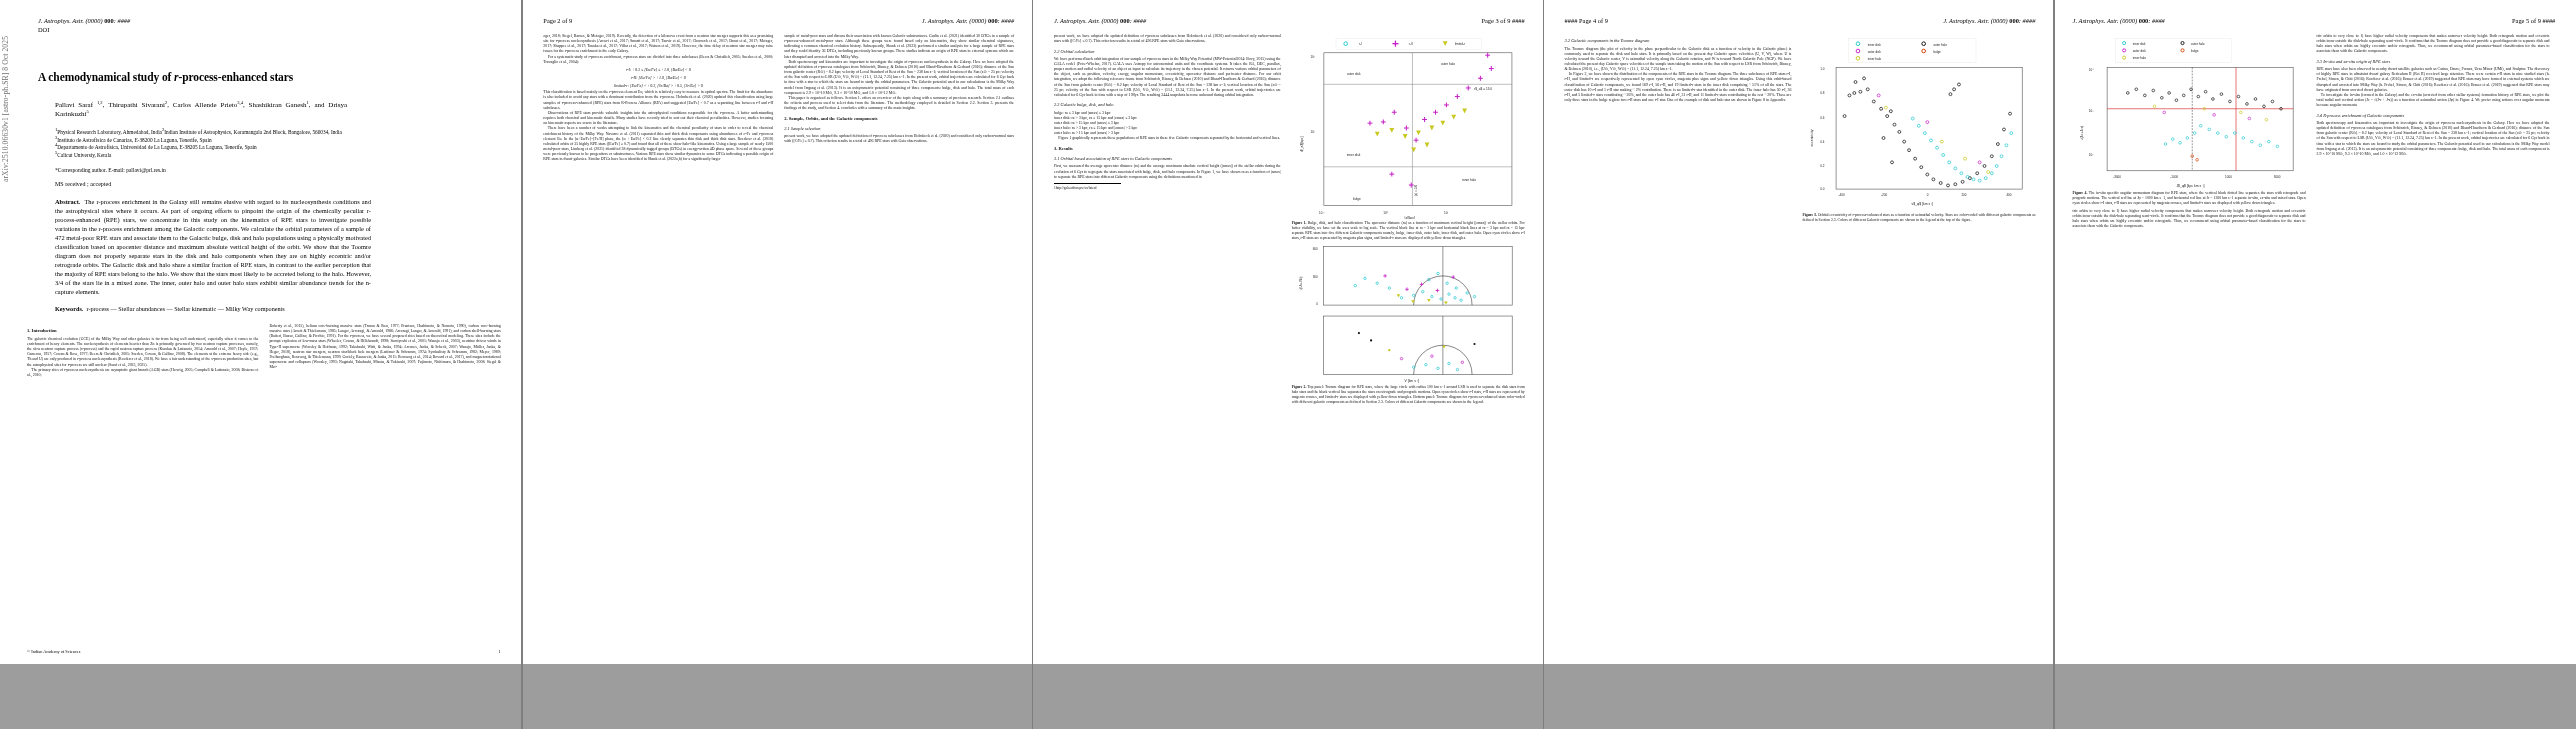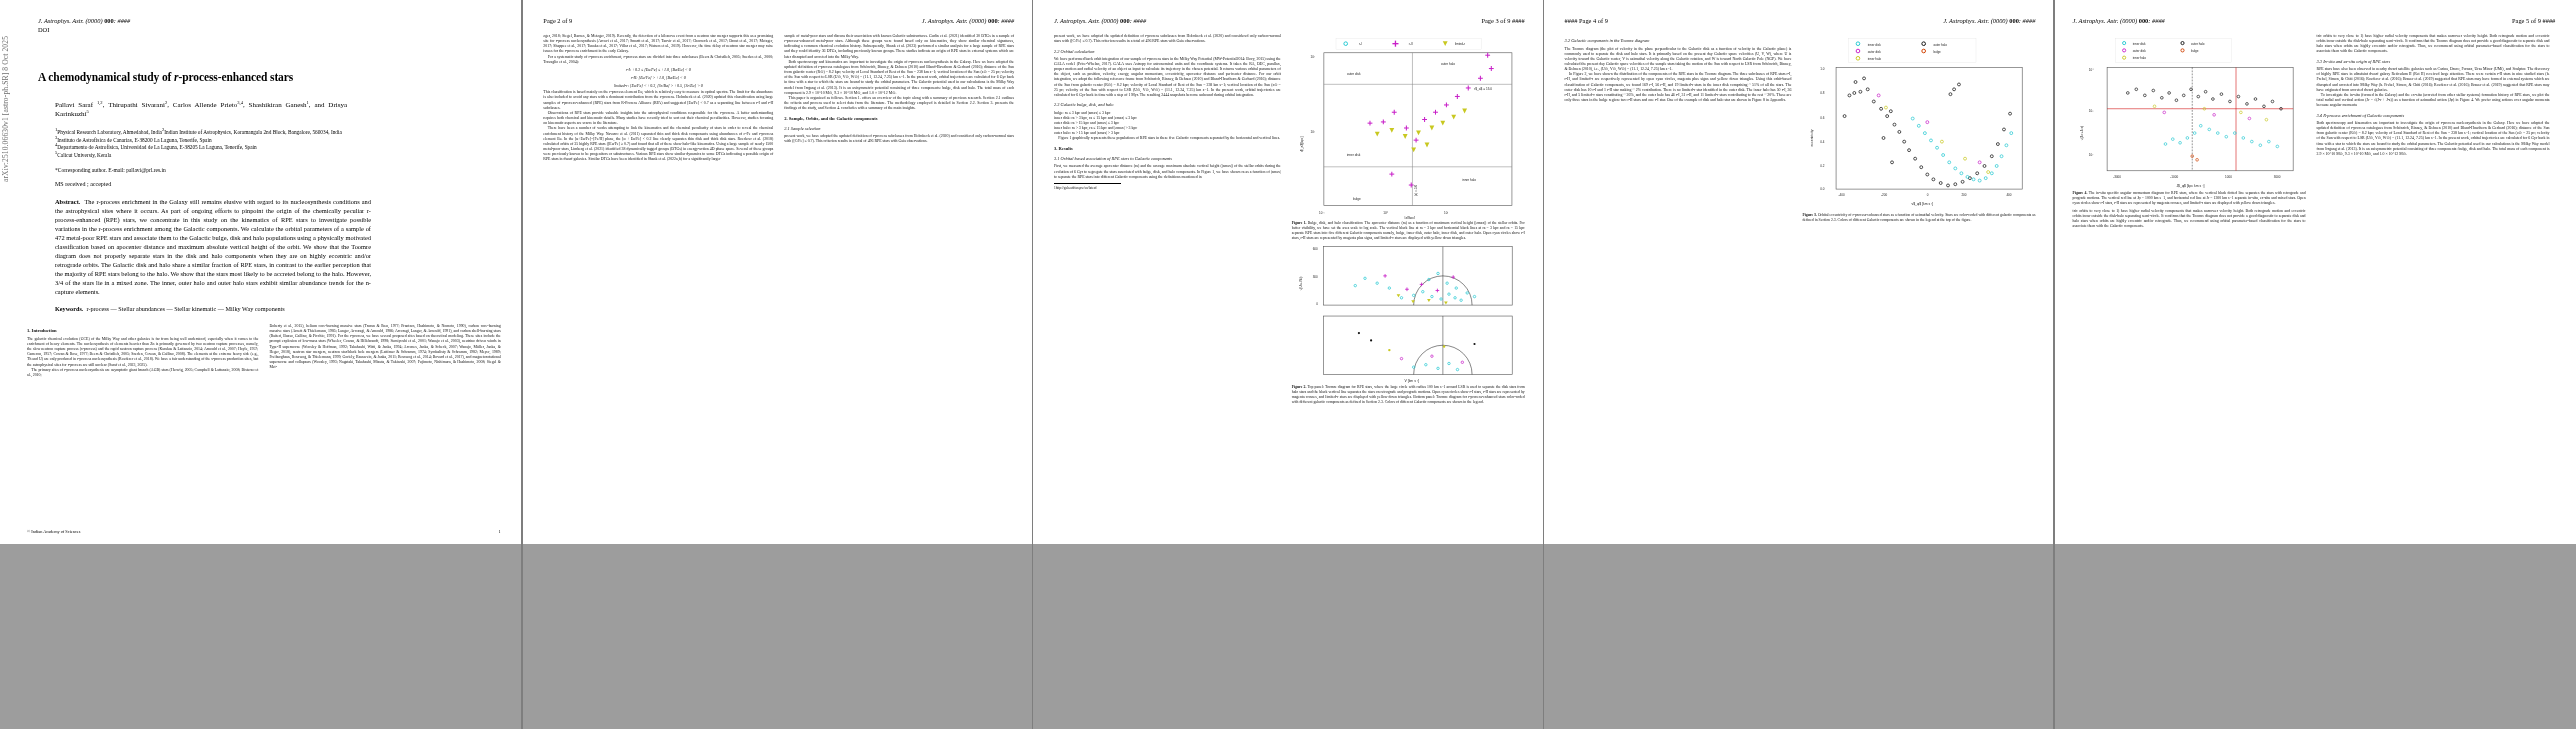--- a/index.html
+++ b/index.html
@@ -1,18 +1,18 @@
 <!DOCTYPE html>
 <html style="font-size:9.7px"><head>
 <meta charset="utf-8">
 <style>
   html,body{margin:0;padding:0;background:#a8a8a8;}
   body{width:2576px;height:729px;overflow:hidden;font-family:"Liberation Serif",serif;}
   .spread{display:flex;width:2576px;height:729px;background:#9d9d9d;}
-  .page{background:#ffffff;height:544px;position:relative;overflow:hidden;box-sizing:border-box;}
+  .page{background:#ffffff;height:664px;position:relative;overflow:hidden;box-sizing:border-box;}
   .p1{width:522px;padding:17px 20.7px 0 27px;}
   .p2{width:510px;padding:17px 18px 0 20.7px;}
   .p3{width:510px;padding:17px 18px 0 20.7px;}
   .p4{width:510px;padding:17px 18px 0 20.7px;}
   .p5{width:522px;padding:17px 20.7px 0 18px;}
   .gutter{width:1.2px;background:#7e7e7e;height:729px;}
 
   
   .arxiv-stamp{
     position:absolute;left:1.2px;top:182px;

